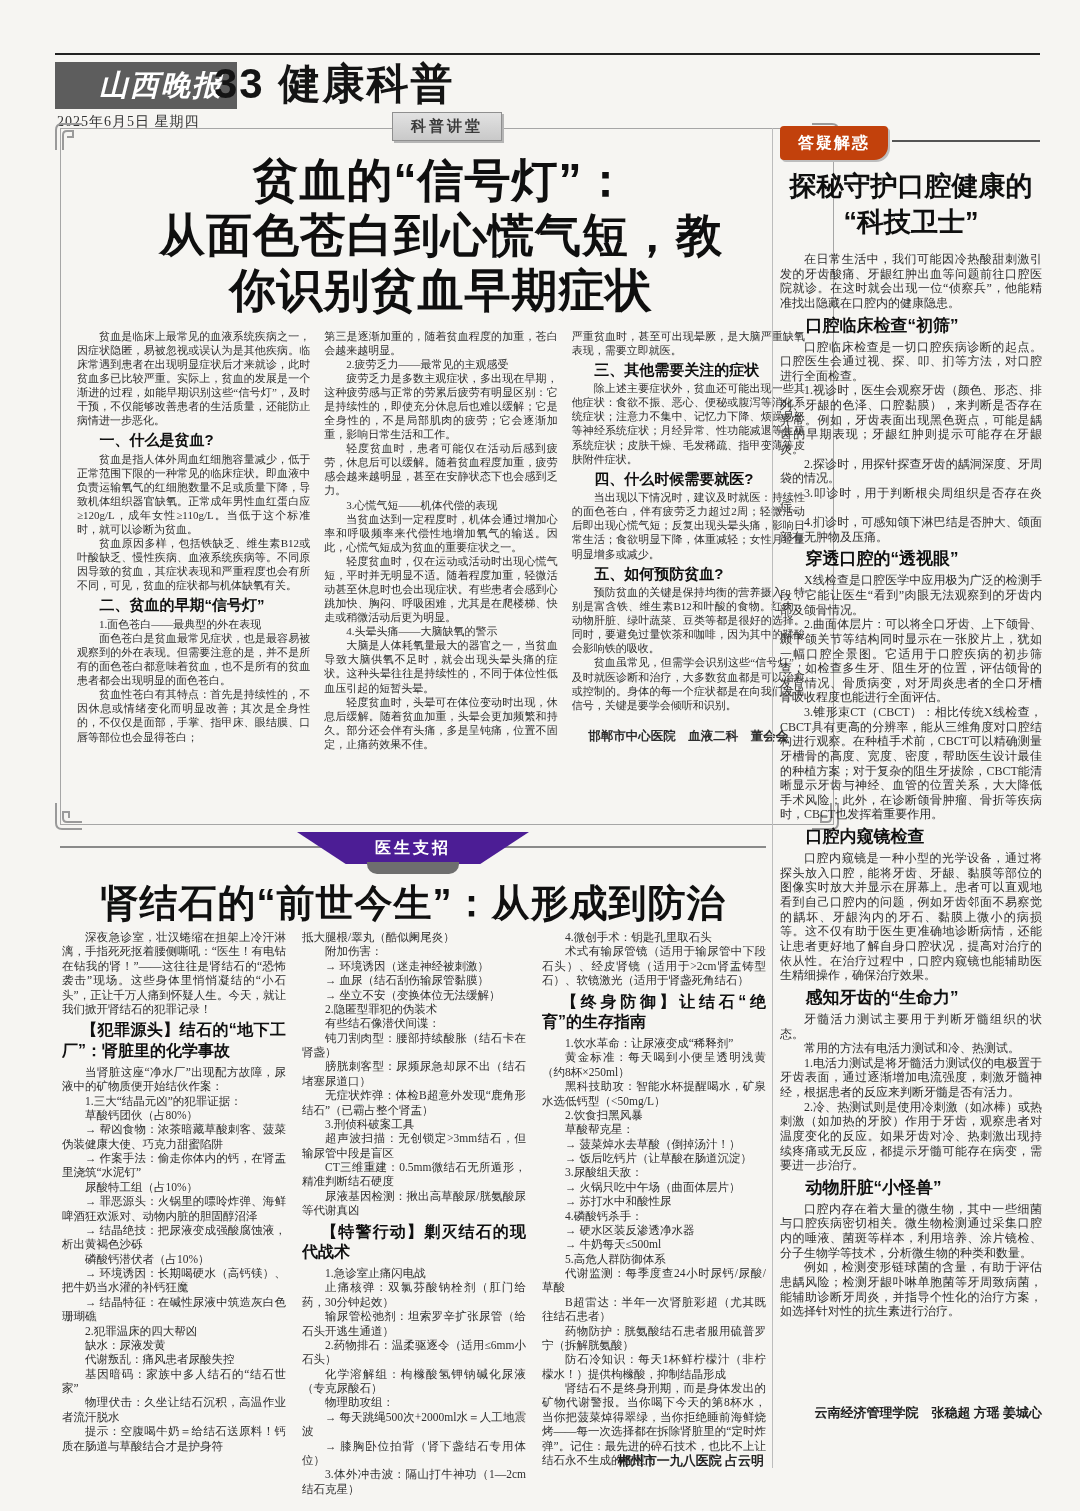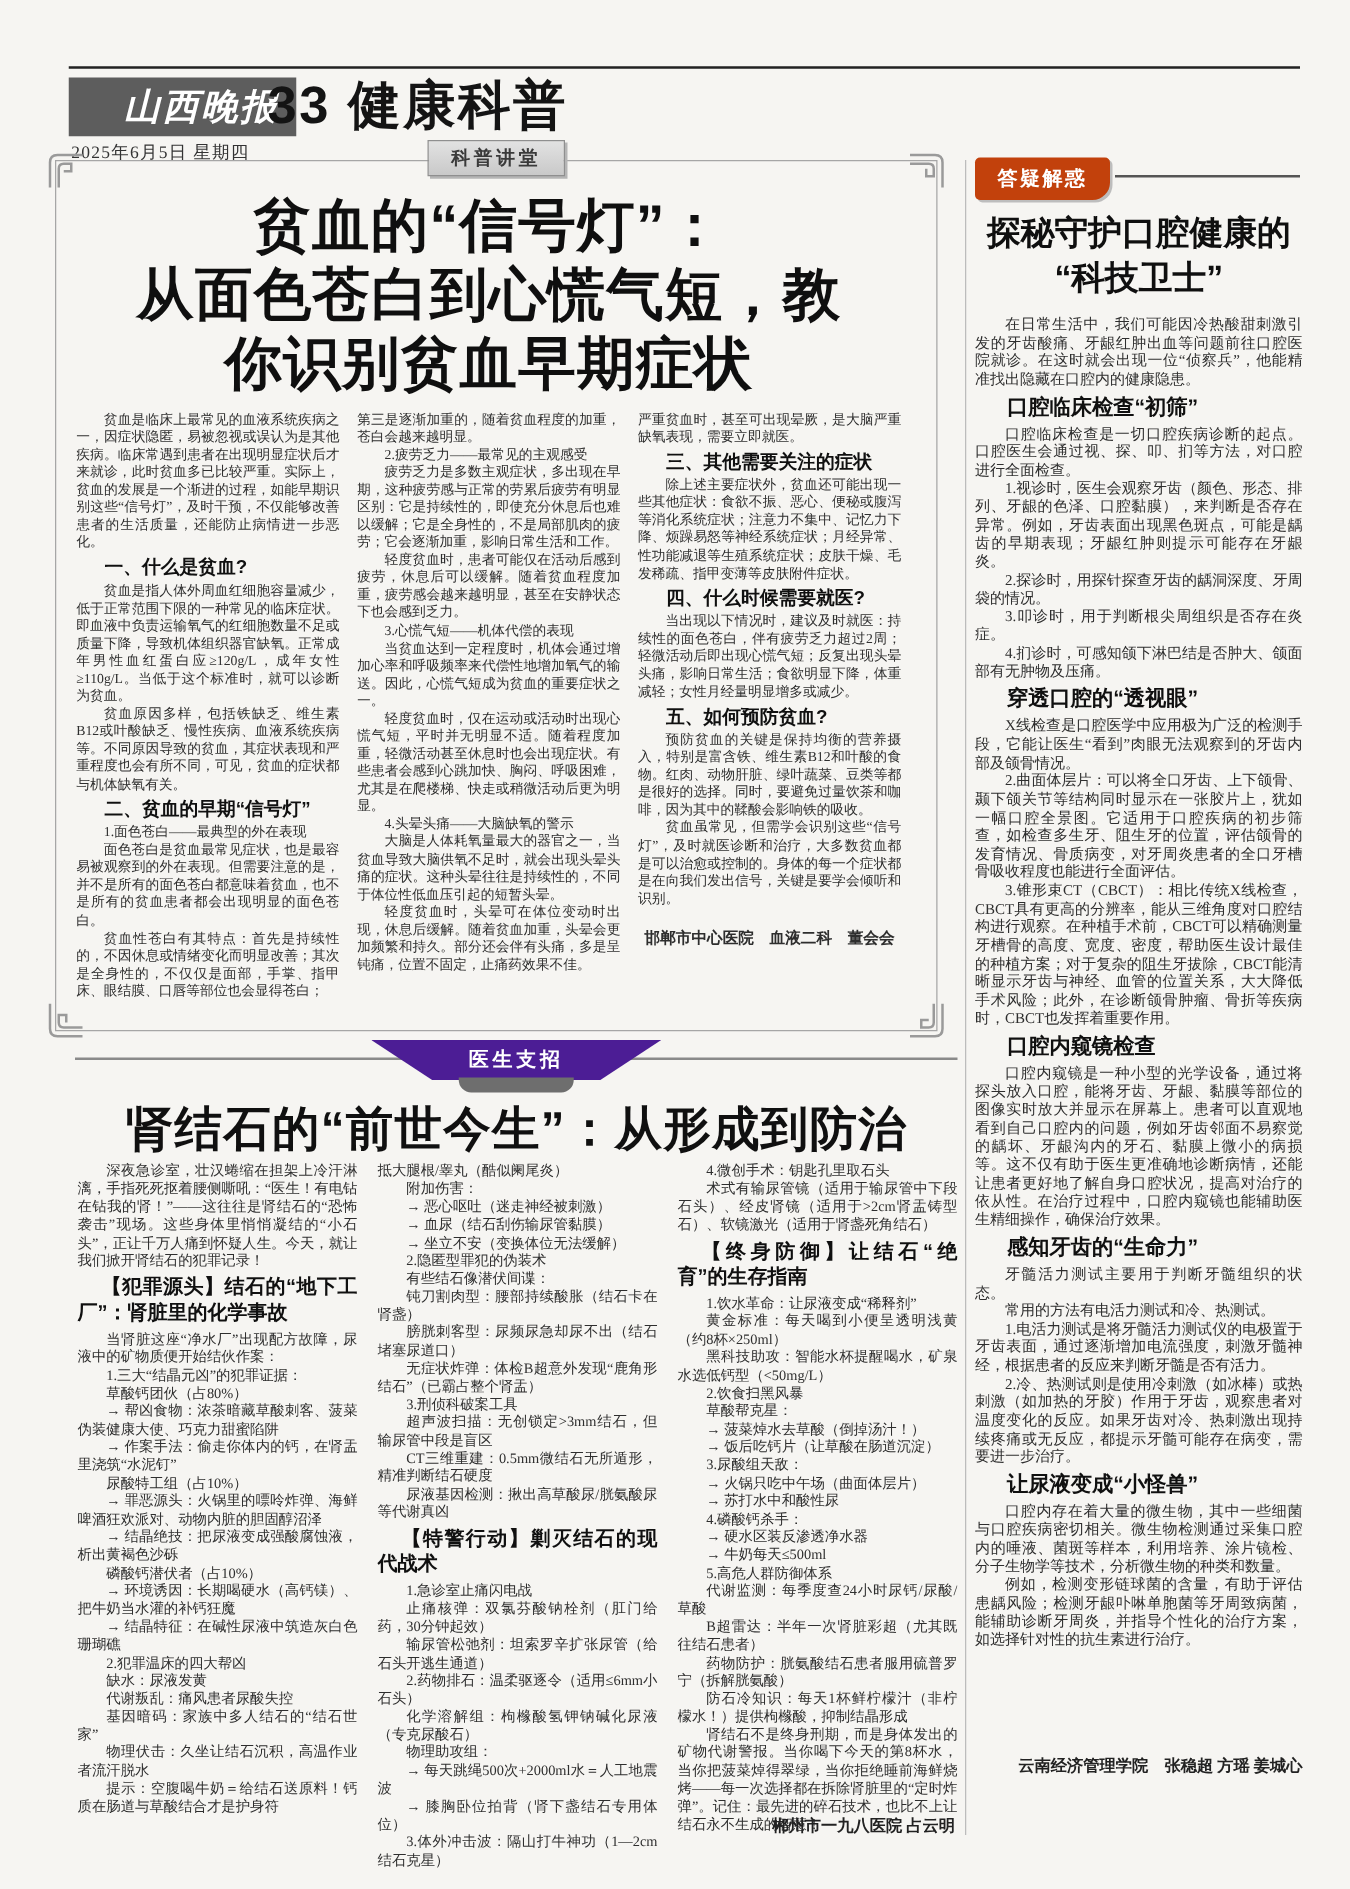--- a/index.html
+++ b/index.html
@@ -19,21 +19,21 @@
     font-weight:bold;font-style:italic;font-size:29px;letter-spacing:2px;padding-left:30px;
   }
   .page-sec{
     left:214px;top:56px;font-family:"Liberation Sans","DejaVu Sans",sans-serif;
     font-weight:900;font-size:42px;color:#141414;letter-spacing:2px;white-space:nowrap;
   }
   .date-line{left:57px;top:113px;font-size:14px;color:#333;letter-spacing:1px;}
 
   
   .a1-box{
-    left:44px;top:128px;width:706px;height:697px;
+    left:60px;top:128px;width:774px;height:697px;
     border:1.5px solid #a6a6a6;box-sizing:border-box;
     padding:20px 28px 12px 16px;
   }
   .corner{position:absolute;width:30px;height:30px;}
   .corner svg{display:block;}
   .c-tl{left:-8px;top:-8px;}
   .c-tr{right:-8px;top:-8px;transform:rotate(90deg);}
   .c-br{right:-8px;bottom:-8px;transform:rotate(180deg);}
   .c-bl{left:-8px;bottom:-8px;transform:rotate(270deg);}
   .a1-badge{
@@ -227,21 +227,21 @@
       <div class="blk blk-p">2.犯罪温床的四大帮凶</div>
       <div class="blk blk-p">缺水：尿液发黄</div>
       <div class="blk blk-p">代谢叛乱：痛风患者尿酸失控</div>
       <div class="blk blk-p">基因暗码：家族中多人结石的“结石世家”</div>
       <div class="blk blk-p">物理伏击：久坐让结石沉积，高温作业者流汗脱水</div>
       <div class="blk blk-p">提示：空腹喝牛奶＝给结石送原料！钙质在肠道与草酸结合才是护身符</div>
     </div>
   <div class="a2-col">
       <div class="blk blk-c">抵大腿根/睾丸（酷似阑尾炎）</div>
       <div class="blk blk-p">附加伤害：</div>
-      <div class="blk blk-p">→ 恶心呕吐（迷走神经被刺激）</div>
+      <div class="blk blk-p">→ 环境诱因（迷走神经被刺激）</div>
       <div class="blk blk-p">→ 血尿（结石刮伤输尿管黏膜）</div>
       <div class="blk blk-p">→ 坐立不安（变换体位无法缓解）</div>
       <div class="blk blk-p">2.隐匿型罪犯的伪装术</div>
       <div class="blk blk-p">有些结石像潜伏间谍：</div>
       <div class="blk blk-p">钝刀割肉型：腰部持续酸胀（结石卡在肾盏）</div>
       <div class="blk blk-p">膀胱刺客型：尿频尿急却尿不出（结石堵塞尿道口）</div>
       <div class="blk blk-p">无症状炸弹：体检B超意外发现“鹿角形结石”（已霸占整个肾盂）</div>
       <div class="blk blk-p">3.刑侦科破案工具</div>
       <div class="blk blk-p">超声波扫描：无创锁定&gt;3mm结石，但输尿管中段是盲区</div>
       <div class="blk blk-p">CT三维重建：0.5mm微结石无所遁形，精准判断结石硬度</div>
@@ -306,17 +306,17 @@
     <div class="blk blk-p">X线检查是口腔医学中应用极为广泛的检测手段，它能让医生“看到”肉眼无法观察到的牙齿内部及颌骨情况。</div>
     <div class="blk blk-p">2.曲面体层片：可以将全口牙齿、上下颌骨、颞下颌关节等结构同时显示在一张胶片上，犹如一幅口腔全景图。它适用于口腔疾病的初步筛查，如检查多生牙、阻生牙的位置，评估颌骨的发育情况、骨质病变，对牙周炎患者的全口牙槽骨吸收程度也能进行全面评估。</div>
     <div class="blk blk-p">3.锥形束CT（CBCT）：相比传统X线检查，CBCT具有更高的分辨率，能从三维角度对口腔结构进行观察。在种植手术前，CBCT可以精确测量牙槽骨的高度、宽度、密度，帮助医生设计最佳的种植方案；对于复杂的阻生牙拔除，CBCT能清晰显示牙齿与神经、血管的位置关系，大大降低手术风险；此外，在诊断颌骨肿瘤、骨折等疾病时，CBCT也发挥着重要作用。</div>
     <div class="blk blk-h">口腔内窥镜检查</div>
     <div class="blk blk-p">口腔内窥镜是一种小型的光学设备，通过将探头放入口腔，能将牙齿、牙龈、黏膜等部位的图像实时放大并显示在屏幕上。患者可以直观地看到自己口腔内的问题，例如牙齿邻面不易察觉的龋坏、牙龈沟内的牙石、黏膜上微小的病损等。这不仅有助于医生更准确地诊断病情，还能让患者更好地了解自身口腔状况，提高对治疗的依从性。在治疗过程中，口腔内窥镜也能辅助医生精细操作，确保治疗效果。</div>
     <div class="blk blk-h">感知牙齿的“生命力”</div>
     <div class="blk blk-p">牙髓活力测试主要用于判断牙髓组织的状态。</div>
     <div class="blk blk-p">常用的方法有电活力测试和冷、热测试。</div>
     <div class="blk blk-p">1.电活力测试是将牙髓活力测试仪的电极置于牙齿表面，通过逐渐增加电流强度，刺激牙髓神经，根据患者的反应来判断牙髓是否有活力。</div>
     <div class="blk blk-p">2.冷、热测试则是使用冷刺激（如冰棒）或热刺激（如加热的牙胶）作用于牙齿，观察患者对温度变化的反应。如果牙齿对冷、热刺激出现持续疼痛或无反应，都提示牙髓可能存在病变，需要进一步治疗。</div>
-    <div class="blk blk-h">让尿液变成“小怪兽”</div>
+    <div class="blk blk-h">动物肝脏“小怪兽”</div>
     <div class="blk blk-p">口腔内存在着大量的微生物，其中一些细菌与口腔疾病密切相关。微生物检测通过采集口腔内的唾液、菌斑等样本，利用培养、涂片镜检、分子生物学等技术，分析微生物的种类和数量。</div>
     <div class="blk blk-p">例如，检测变形链球菌的含量，有助于评估患龋风险；检测牙龈卟啉单胞菌等牙周致病菌，能辅助诊断牙周炎，并指导个性化的治疗方案，如选择针对性的抗生素进行治疗。</div>
   </div>
 <div class="abs sb-byline">云南经济管理学院　张稳超 方瑶 姜城心</div>
 
 </body></html>

